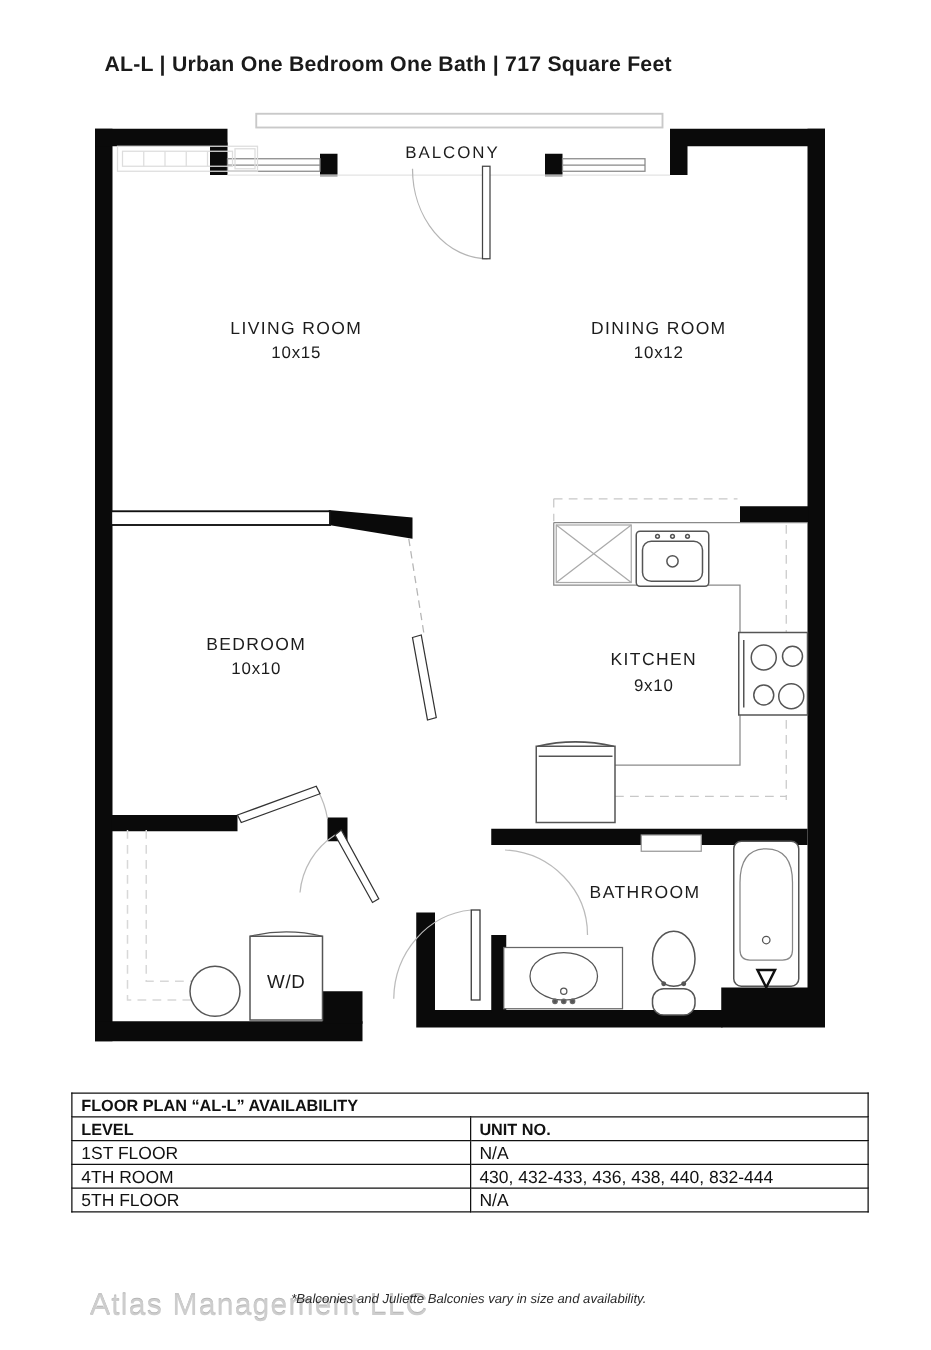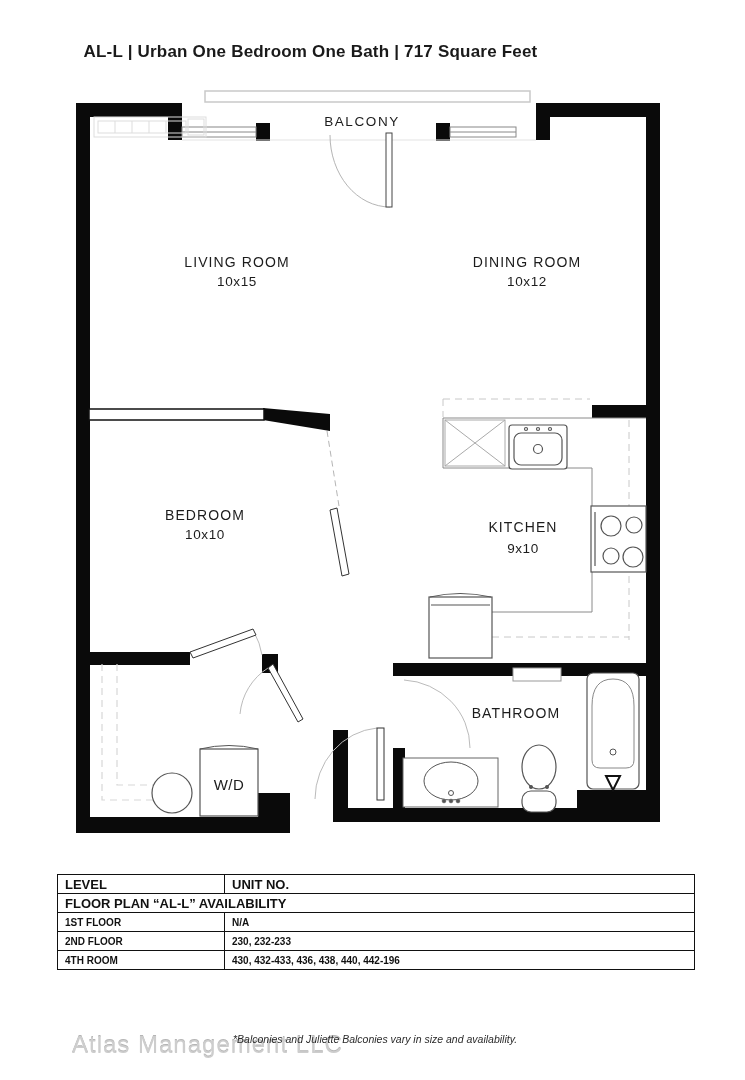--- a/index.html
+++ b/index.html
@@ -9,22 +9,22 @@
         font-size:17px;font-weight:700;color:#1a1a1a;letter-spacing:.2px;}
   svg{position:absolute;top:0;left:0;}
   svg text{font-family:"Liberation Sans",sans-serif;fill:#1c1c1c;}
   .room-name{font-size:14px;letter-spacing:1.1px;}
   .room-dims{font-size:13.5px;letter-spacing:.6px;}
   .balcony-name{font-size:13.5px;letter-spacing:1.6px;}
   .wd-name{font-size:15px;letter-spacing:.5px;}
   .avail-table{position:absolute;left:57px;top:874px;width:638px;border-collapse:collapse;
         table-layout:fixed;}
   .avail-table th,.avail-table td{border:1.5px solid #111;color:#111;
-        font-size:10px;text-align:left;vertical-align:middle;padding:1px 7px;height:16px;
-        white-space:nowrap;overflow:hidden;font-weight:bold;}
+        font-size:14px;text-align:left;vertical-align:middle;padding:1px 7px;height:16px;
+        white-space:nowrap;overflow:hidden;}
   .avail-table th{font-weight:700;font-size:13px;}
   .col-level{width:152px;}
   .watermark{position:absolute;left:24px;top:1031px;font-size:24px;letter-spacing:1px;
         color:#cdcdcd;text-shadow:0 1px 0 #fff,0 -1px 0 #b5b5b5;white-space:nowrap;margin-left:48px;}
   .disclaimer{position:absolute;left:233px;top:1033px;font-size:10.5px;font-style:italic;
         color:#2a2a2a;white-space:nowrap;text-align:right;}
 </style>
 </head>
 <body>
 
@@ -194,39 +194,39 @@
     <text x="205" y="539" text-anchor="middle" class="room-dims">10x10</text>
     <text x="523" y="532" text-anchor="middle" class="room-name">KITCHEN</text>
     <text x="523" y="553" text-anchor="middle" class="room-dims">9x10</text>
     <text x="516" y="718" text-anchor="middle" class="room-name">BATHROOM</text>
     <text x="229" y="790" text-anchor="middle" class="wd-name">W/D</text>
   </svg>
 
   <table class="avail-table">
     <thead>
       <tr>
+        <th colspan="2">FLOOR PLAN “AL-L” AVAILABILITY</th>
+      </tr>
+      <tr>
         <th class="col-level">LEVEL</th>
         <th>UNIT NO.</th>
-      </tr>
-      <tr>
-        <th colspan="2">FLOOR PLAN “AL-L” AVAILABILITY</th>
       </tr>
     </thead>
     <tbody>
         <tr>
           <td class="col-level">1ST FLOOR</td>
           <td>N/A</td>
         </tr>
         <tr>
-          <td class="col-level">2ND FLOOR</td>
-          <td>230, 232-233</td>
+          <td class="col-level">4TH ROOM</td>
+          <td>430, 432-433, 436, 438, 440, 832-444</td>
         </tr>
         <tr>
-          <td class="col-level">4TH ROOM</td>
-          <td>430, 432-433, 436, 438, 440, 442-196</td>
+          <td class="col-level">5TH FLOOR</td>
+          <td>N/A</td>
         </tr>
       </tbody>
   </table>
 
   <div class="watermark">Atlas Management LLC</div>
   <div class="disclaimer">*Balconies and Juliette Balconies vary in size and availability.</div>
 
 </div>
 
 </body></html>

